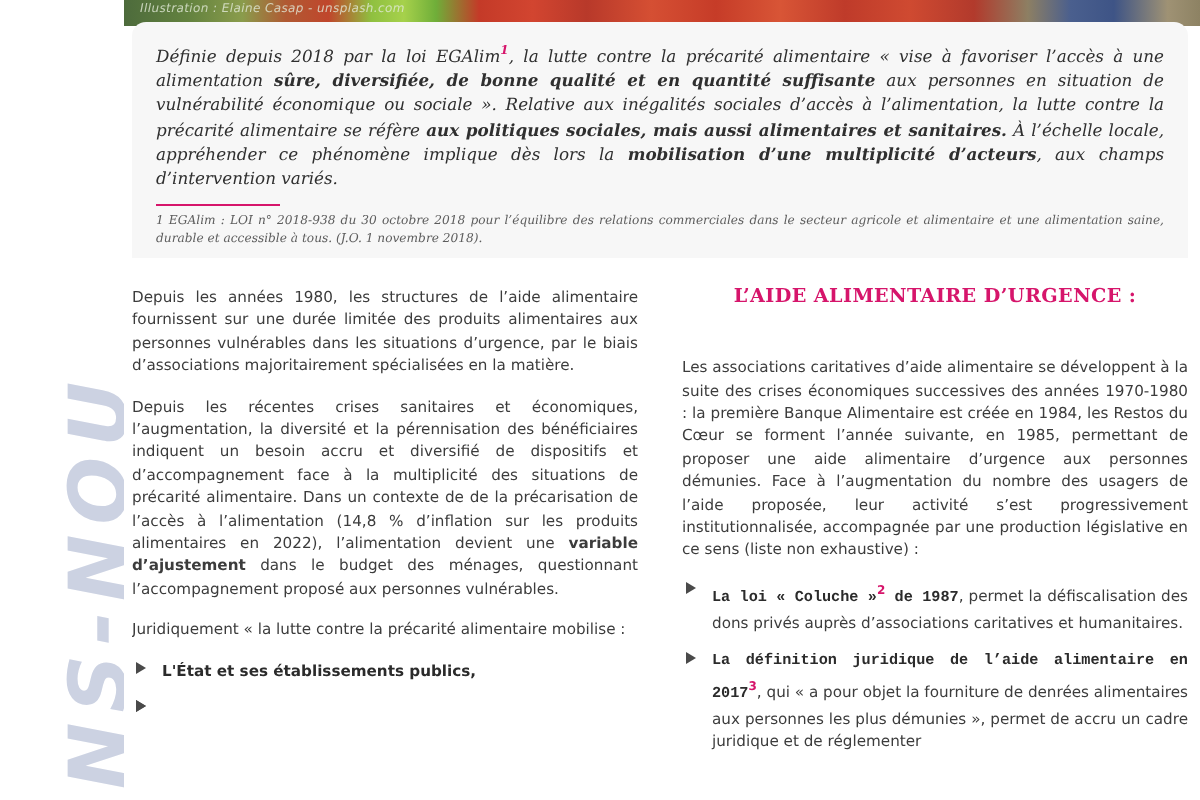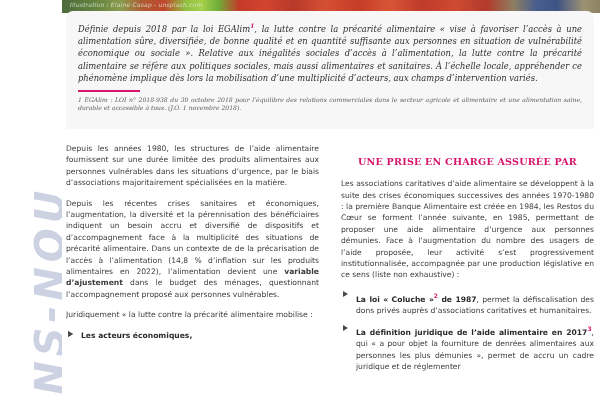--- a/index.html
+++ b/index.html
@@ -111,21 +111,21 @@
   }
   .intro-text {
     font-family: "DejaVu Serif", serif;
     font-style: italic;
     font-size: 8.4px;
     line-height: 12.3px;
     text-align: justify;
     color: #2f2f2f;
     margin: 0;
   }
-  .intro-text b { font-weight: normal; font-style: italic; }
+  .intro-text b { font-weight: bold; font-style: italic; }
   sup.fn {
     color: #d6156b;
     font-weight: bold;
     font-size: 6px;
     vertical-align: super;
   }
   .fn-rule {
     width: 62px;
     height: 1.4px;
     background: #d6156b;
@@ -197,21 +197,21 @@
   .bullet-item .marker {
     position: absolute;
     left: 2px;
     top: 1.5px;
     width: 0;
     height: 0;
     border-left: 5px solid #4a4a4a;
     border-top: 3.4px solid transparent;
     border-bottom: 3.4px solid transparent;
   }
-  .bullet-item b { font-weight: bold; color: #2b2b2b; }
+  .bullet-item b { font-weight: bold; color: #2b2b2b; font-family: Liberation Mono, monospace; }
   .bullet-item-strong { font-weight: bold; color: #2b2b2b; }
 </style>
 </head>
 <body>
 
 <div class="page">
 
   <div class="sidebar">
     <div class="sidebar-text">SAVONS-NOU</div>
   </div>
@@ -226,29 +226,30 @@
     <p class="footnote">1 EGAlim : LOI n° 2018-938 du 30 octobre 2018 pour l’équilibre des relations commerciales dans le secteur agricole et alimentaire et une alimentation saine, durable et accessible à tous. (J.O. 1 novembre 2018).</p>
   </div>
 
   <div class="columns">
 
     <div class="col">
       <p class="body-p">Depuis les années 1980, les structures de l’aide alimentaire fournissent sur une durée limitée des produits alimentaires aux personnes vulnérables dans les situations d’urgence, par le biais d’associations majoritairement spécialisées en la matière.</p>
       <p class="body-p"><span>Depuis les récentes crises sanitaires et économiques, l’augmentation, la diversité et la pérennisation des bénéficiaires indiquent un besoin accru et diversifié de dispositifs et d’accompagnement face à la multiplicité des situations de précarité alimentaire. Dans un contexte de de la précarisation de l’accès à l’alimentation (14,8 % d’inflation sur les produits alimentaires en 2022), l’alimentation devient une </span><b>variable d’ajustement</b><span> dans le budget des ménages, questionnant l’accompagnement proposé aux personnes vulnérables.</span></p>
       <p class="body-p">Juridiquement « la lutte contre la précarité alimentaire mobilise :</p>
       <ul class="bullet-list">
+        <li class="bullet-item bullet-item-strong"><span class="marker"></span><span>L'État et ses établissements publics,</span></li>
         <li class="bullet-item bullet-item-strong"><span class="marker"></span></li>
-        <li class="bullet-item bullet-item-strong"><span class="marker"></span><span>Les acteurs économiques,</span></li>
+        <li class="bullet-item bullet-item-strong"><span class="marker"></span></li>
       </ul>
     </div>
 
     <div class="col">
       <h2 class="section-title">
+        <span>L’aide alimentaire d’urgence :</span><br>
         <br>
-        <span>une prise en charge assurée par</span><br>
       </h2>
       <p class="body-p">Les associations caritatives d’aide alimentaire se développent à la suite des crises économiques successives des années 1970-1980 : la première Banque Alimentaire est créée en 1984, les Restos du Cœur se forment l’année suivante, en 1985, permettant de proposer une aide alimentaire d’urgence aux personnes démunies. Face à l’augmentation du nombre des usagers de l’aide proposée, leur activité s’est progressivement institutionnalisée, accompagnée par une production législative en ce sens (liste non exhaustive) :</p>
       <ul class="bullet-list">
         <li class="bullet-item"><span class="marker"></span><b>La loi « Coluche »</b><sup class="fn">2</sup><b> de 1987</b><span>, permet la défiscalisation des dons privés auprès d’associations caritatives et humanitaires.</span></li>
         <li class="bullet-item"><span class="marker"></span><b>La définition juridique de l’aide alimentaire en 2017</b><sup class="fn">3</sup><b></b><span>, qui « a pour objet la fourniture de denrées alimentaires aux personnes les plus démunies », permet de accru un cadre juridique et de réglementer</span></li>
       </ul>
     </div>
 
   </div>
 </div>

